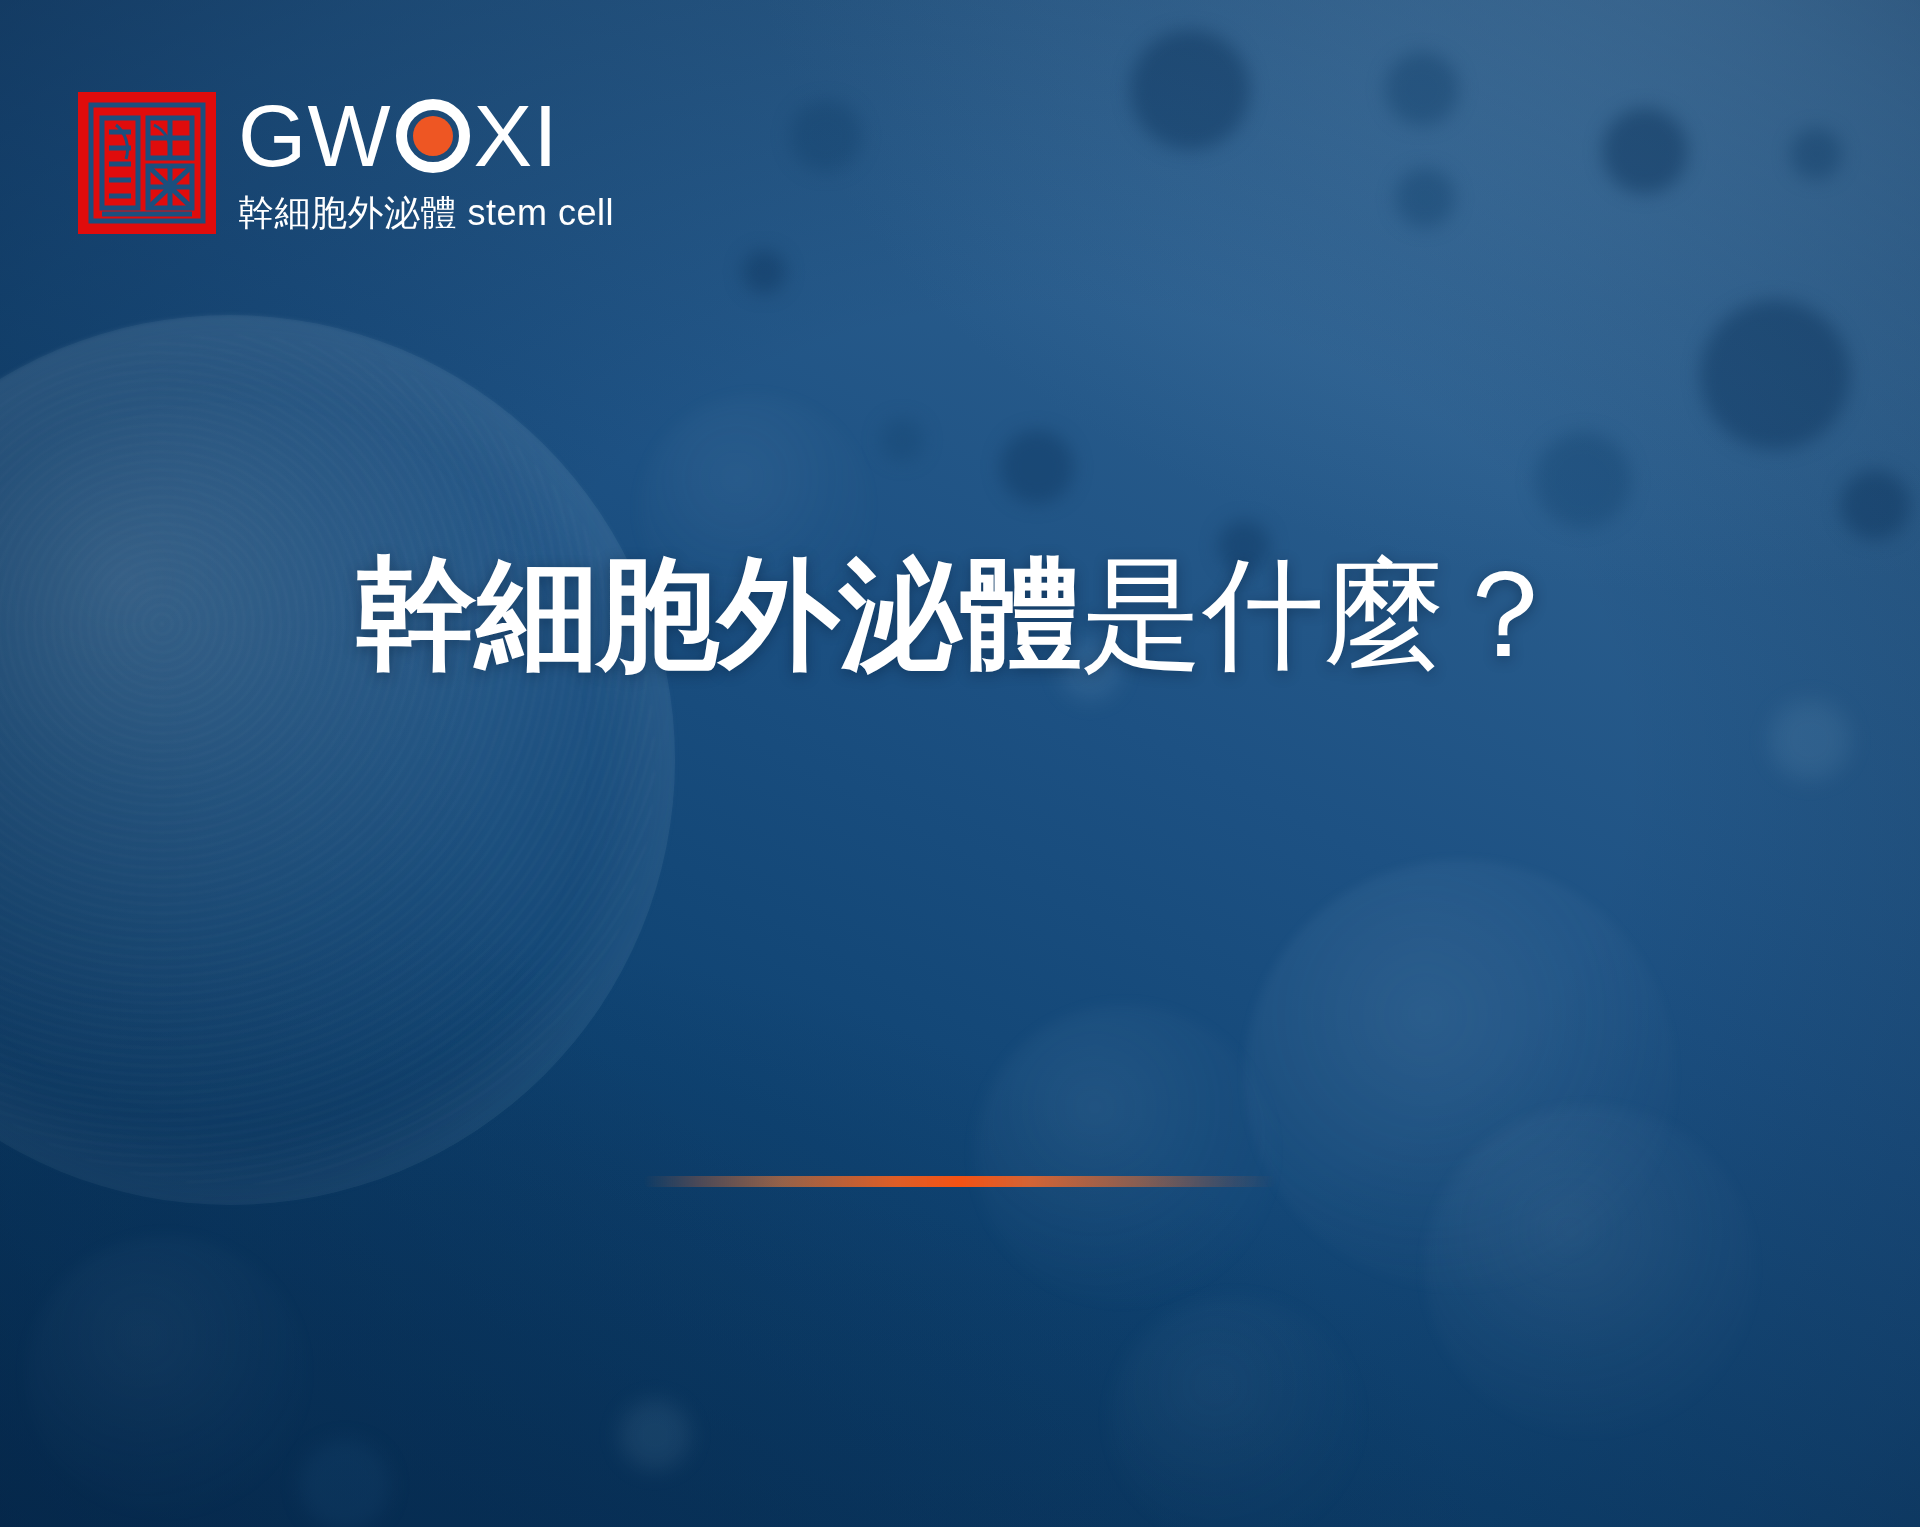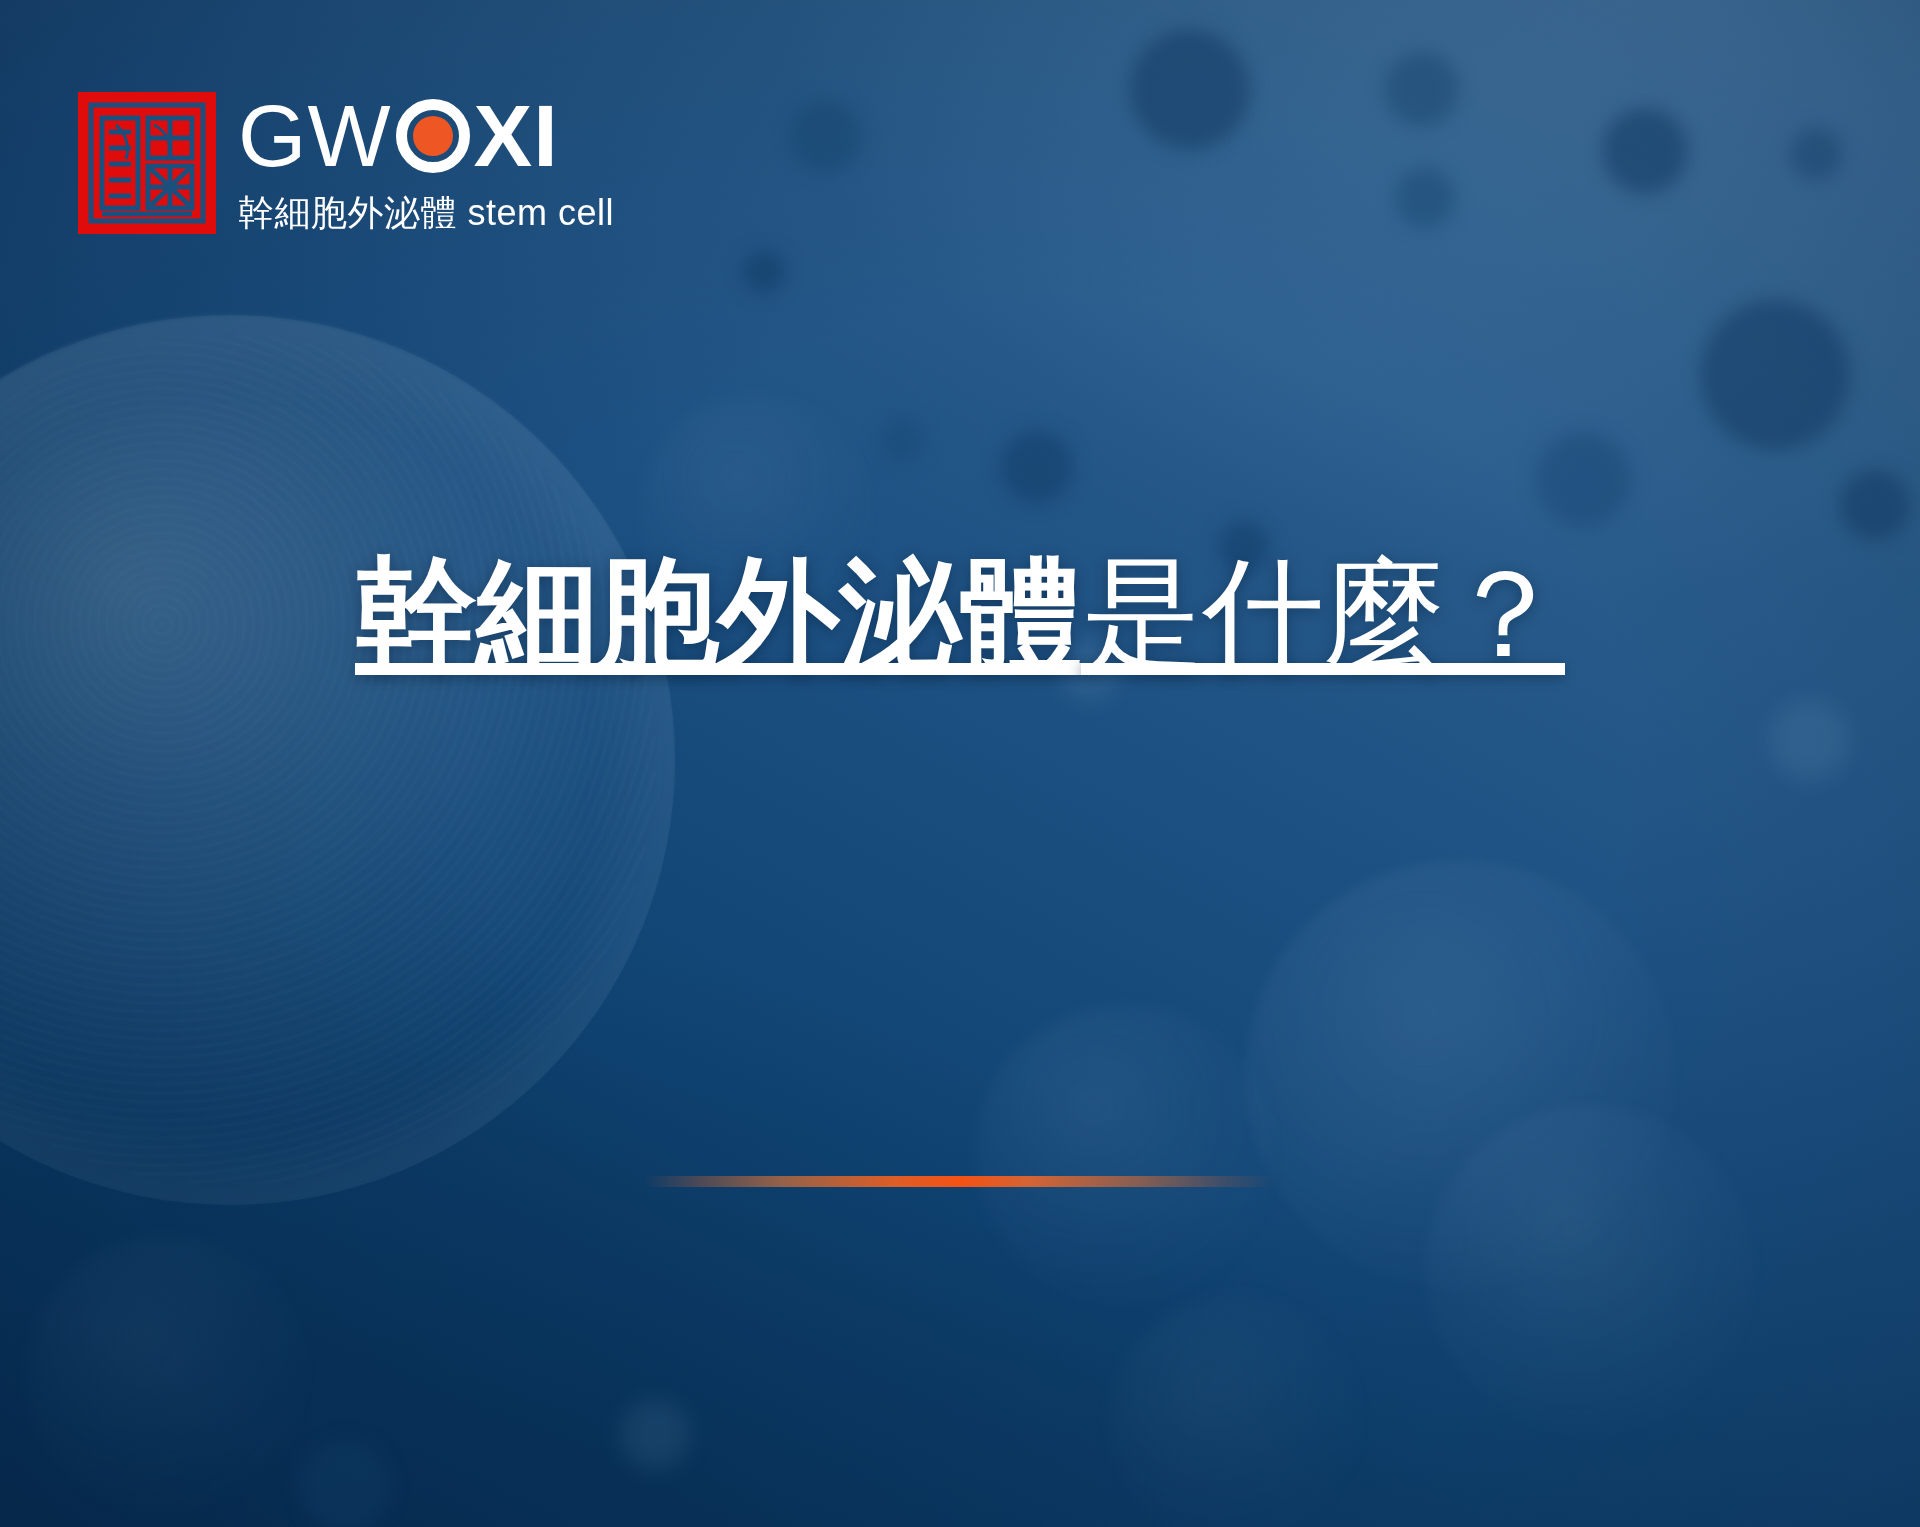--- a/index.html
+++ b/index.html
@@ -107,21 +107,21 @@
   }
   .wordmark{
     display:flex;align-items:center;
     color:#ffffff;
     font-size:88px;
     letter-spacing:1px;
     line-height:0.92;
     font-weight:400;
   }
   .wordmark .gw{display:inline-block;}
-  .wordmark .xi{display:inline-block;font-weight:bold;}
+  .wordmark .xi{display:inline-block;}
   .o-mark{
     position:relative;
     width:74px;height:74px;
     margin:0 4px;
     border-radius:50%;
     border:11px solid #ffffff;
     display:inline-block;
     flex:0 0 auto;
   }
   .o-mark .o-dot{
@@ -141,21 +141,20 @@
   
   .headline{
     position:absolute;
     left:0;right:0;top:543px;
     text-align:center;
     color:#ffffff;
     font-size:122px;
     line-height:1.18;
     white-space:nowrap;
     text-shadow:0 3px 14px rgba(2,22,46,0.38);
-    text-decoration:underline;
   }
   .headline .hl-strong{font-weight:700;letter-spacing:-1px;}
   .headline .hl-light{font-weight:400;letter-spacing:-1px;}
 
   
   .divider-wrap{
     position:absolute;left:0;right:0;top:1176px;
     display:flex;justify-content:center;
   }
   .divider{

